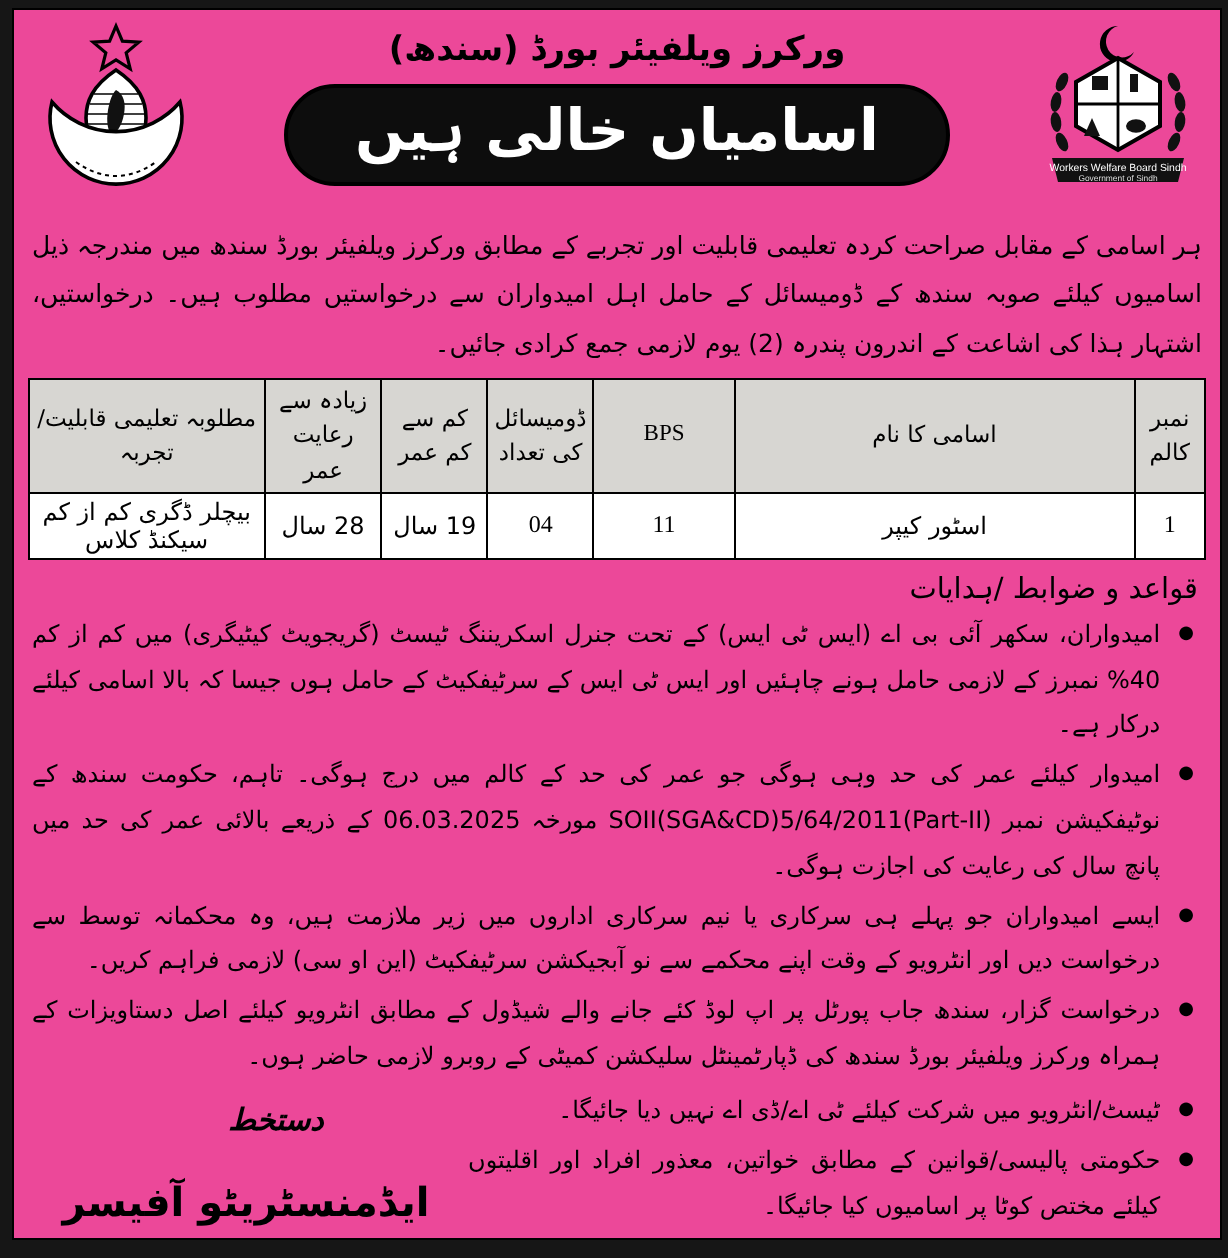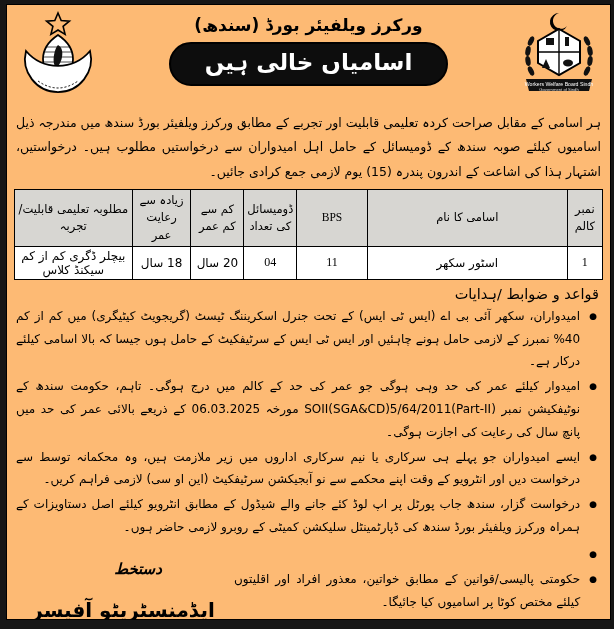--- a/index.html
+++ b/index.html
@@ -1,28 +1,28 @@
 <!DOCTYPE html>
 <html lang="ur"><head>
 <meta charset="utf-8">
 <style>
   * { margin:0; padding:0; box-sizing:border-box; }
   html,body { width:614px; height:629px; overflow:hidden; background:#2a2a2a; }
   body { font-family:"DejaVu Sans", sans-serif; color:#000; }
 
   .frame { width:614px; height:629px; background:#161616; padding:4px 3px 9px 6px; }
-  .ad { width:100%; height:100%; background:#fdba74; border:1.5px solid #000;
+  .ad { width:100%; height:100%; background:#ec4899; border:1.5px solid #000;
         padding:4px 7px 0 7px; position:relative; overflow:hidden; }
 
   
   .header { display:flex; justify-content:space-between; align-items:flex-start; height:100px; }
   .logo { flex:0 0 88px; display:flex; justify-content:center; }
   .head-center { flex:1; display:flex; flex-direction:column; align-items:center; direction:rtl; }
   .org-title { font-size:17px; font-weight:bold; margin-top:6px; }
-  .pill { margin-top:7px; background:#0d0d0d; color:#fff; font-size:23px; font-weight:bold;
+  .pill { margin-top:7px; background:#0d0d0d; color:#fff; font-size:29px; font-weight:bold;
           padding:6px 34px 9px 34px; border-radius:26px; border:2px solid #000; line-height:1.1; }
 
   
   .intro { direction:rtl; text-align:justify; font-size:12.5px; line-height:1.95;
            padding:2px 2px 4px 2px; }
 
   
   table { width:100%; border-collapse:collapse; direction:rtl; table-layout:fixed;
           border:1.6px solid #000; margin-top:1px; }
   th, td { border:1px solid #000; text-align:center; vertical-align:middle; padding:2px 3px; }
@@ -36,21 +36,21 @@
   .rules-heading { direction:rtl; font-weight:normal; font-size:14.5px; padding:6px 4px 2px 0; }
   .rules { direction:rtl; }
   .rule { display:flex; gap:9px; font-size:12px; line-height:1.9; text-align:justify;
           padding:1px 6px 1px 2px; }
   .bullet { flex:0 0 auto; font-size:9px; line-height:2.6; }
 
   
   .bottom { direction:ltr; display:grid; grid-template-columns:218px 1fr; margin-top:2px; }
   .signature { grid-column:1; grid-row:1 / span 2; direction:rtl; text-align:center;
                padding-top:8px; }
-  .sig-label { font-size:15px; font-style:italic; font-weight:bold; margin-left:30px;margin-top:10px; }
+  .sig-label { font-size:15px; font-style:italic; font-weight:bold; margin-left:30px; }
   .sig-name  { font-size:20px; font-weight:bold; margin-top:20px; letter-spacing:.5px; }
   .sig-for   { font-size:13.5px; margin-top:6px; }
   .sig-org   { font-size:13.5px; margin-top:6px; }
   .bottom-rules { grid-column:2; grid-row:1; }
 
   svg text { font-family:"Liberation Sans", sans-serif; }
 </style>
 </head>
 <body>
 
@@ -101,21 +101,21 @@
             <ellipse cx="74" cy="52" rx="2.6" ry="5" transform="rotate(8 74 52)"></ellipse>
             <ellipse cx="71" cy="62" rx="2.6" ry="5" transform="rotate(25 71 62)"></ellipse>
           </g>
           <path d="M10 70 l66 0 l-3 12 l-60 0 z" fill="#111"></path>
           <text x="43" y="76.5" font-size="5.2" fill="#fff" text-anchor="middle">Workers Welfare Board Sindh</text>
           <text x="43" y="81.5" font-size="4.2" fill="#ddd" text-anchor="middle">Government of Sindh</text>
         </svg>
       </div>
     </div>
 
-    <div class="intro">ہر اسامی کے مقابل صراحت کردہ تعلیمی قابلیت اور تجربے کے مطابق ورکرز ویلفیئر بورڈ سندھ میں مندرجہ ذیل اسامیوں کیلئے صوبہ سندھ کے ڈومیسائل کے حامل اہل امیدواران سے درخواستیں مطلوب ہیں۔ درخواستیں، اشتہار ہذا کی اشاعت کے اندرون پندرہ (15) یوم لازمی جمع کرادی جائیں۔</div>
+    <div class="intro">ہر اسامی کے مقابل صراحت کردہ تعلیمی قابلیت اور تجربے کے مطابق ورکرز ویلفیئر بورڈ سندھ میں مندرجہ ذیل اسامیوں کیلئے صوبہ سندھ کے ڈومیسائل کے حامل اہل امیدواران سے درخواستیں مطلوب ہیں۔ درخواستیں، اشتہار ہذا کی اشاعت کے اندرون پندرہ (2) یوم لازمی جمع کرادی جائیں۔</div>
 
     <table>
       <colgroup>
         <col class="c-serial">
           <col class="c-name">
           <col class="c-bps">
           <col class="c-count">
         <col class="c-min">
           <col class="c-max">
           <col class="c-qual">
@@ -127,25 +127,25 @@
           <th class="latin">BPS</th>
           <th>ڈومیسائل کی تعداد</th>
           <th>کم سے کم عمر</th>
           <th>زیادہ سے رعایت عمر</th>
           <th>مطلوبہ تعلیمی قابلیت/تجربہ</th>
         </tr>
       </thead>
       <tbody>
         <tr>
           <td class="latin">1</td>
-          <td>اسٹور سکھر</td>
+          <td>اسٹور کیپر</td>
           <td class="latin">11</td>
           <td class="latin">04</td>
-          <td>20 سال</td>
-          <td>18 سال</td>
+          <td>19 سال</td>
+          <td>28 سال</td>
           <td>بیچلر ڈگری کم از کم سیکنڈ کلاس</td>
         </tr>
       </tbody>
     </table>
 
     <div class="rules-heading">قواعد و ضوابط /ہدایات</div>
 
     <div class="rules">
       <div class="rule">
         <span class="bullet">●</span>
@@ -169,20 +169,21 @@
       <div class="signature">
         <div class="sig-label">دستخط</div>
         <div class="sig-name">ایڈمنسٹریٹو آفیسر</div>
         <div class="sig-for">برائے سیکریٹری/سی ای او</div>
         <div class="sig-org">ورکرز ویلفیئر بورڈ سندھ</div>
       </div>
 
       <div class="bottom-rules rules">
         <div class="rule">
           <span class="bullet">●</span>
+          <span>ٹیسٹ/انٹرویو میں شرکت کیلئے ٹی اے/ڈی اے نہیں دیا جائیگا۔</span>
         </div>
         <div class="rule">
           <span class="bullet">●</span>
           <span>حکومتی پالیسی/قوانین کے مطابق خواتین، معذور افراد اور اقلیتوں کیلئے مختص کوٹا پر اسامیوں کیا جائیگا۔</span>
         </div>
         <div class="rule">
           <span class="bullet">●</span>
           <span>درخواست دینے کی آخری تاریخ، اشتہار کی اشاعت کی تاریخ سے 15 یوم ہے۔</span>
         </div>
       </div>

